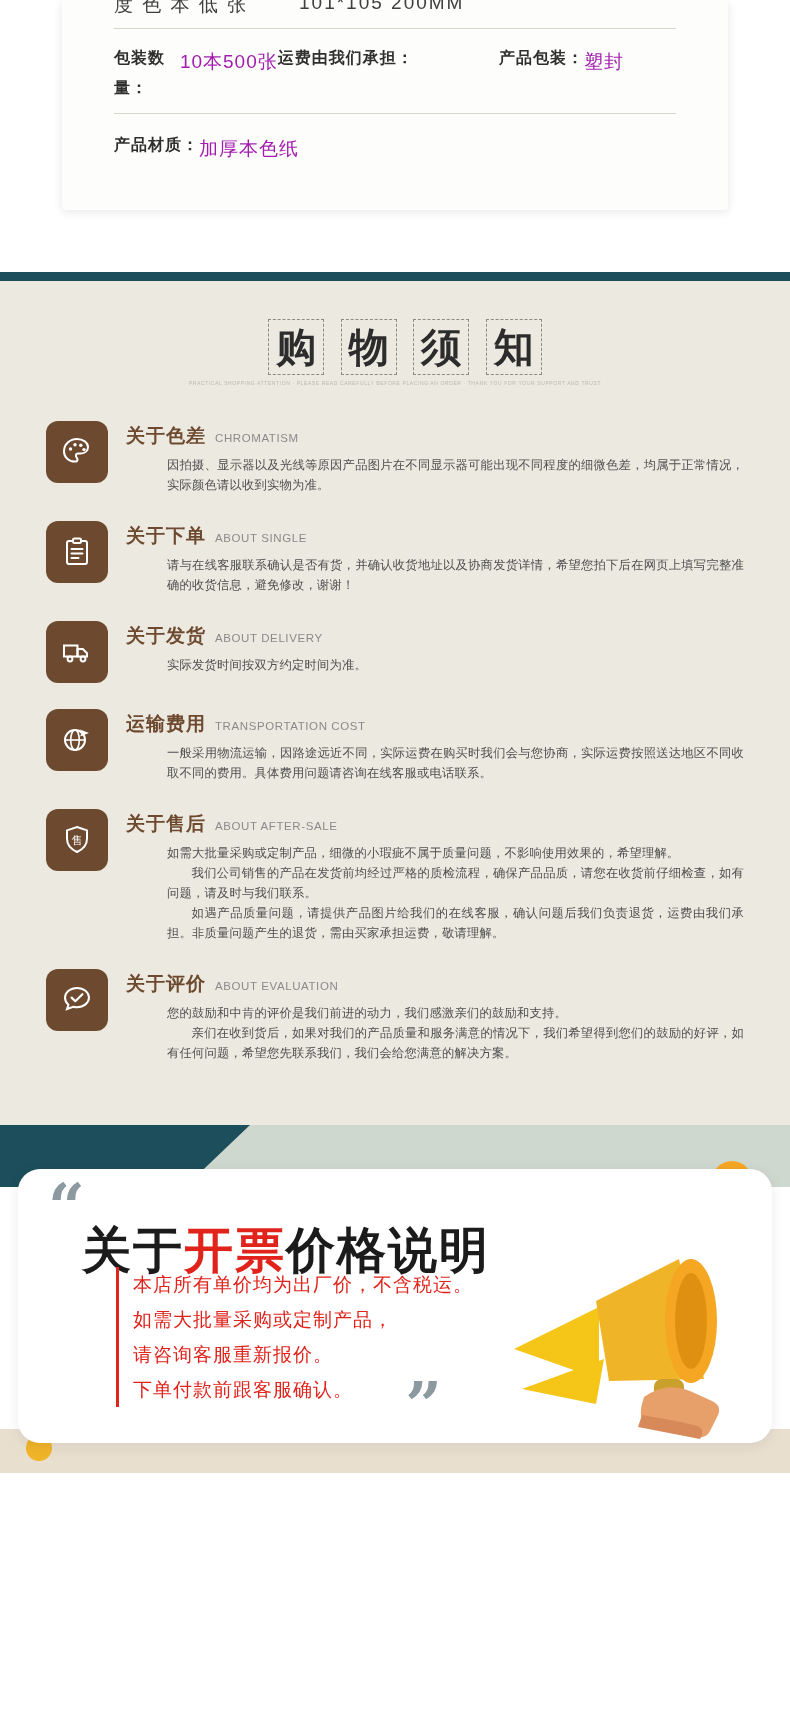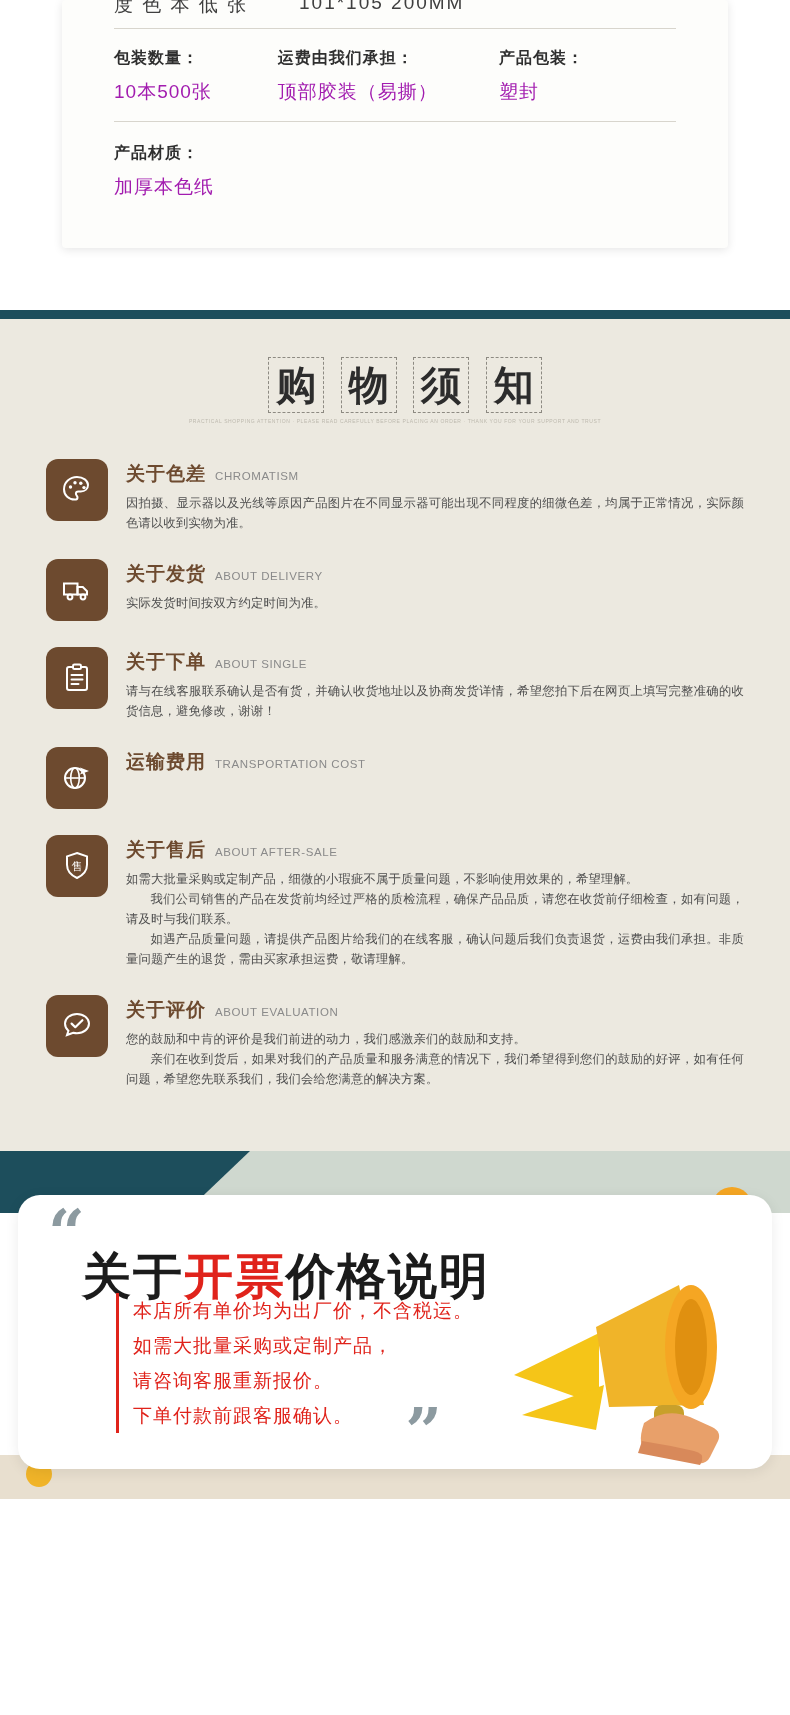--- a/index.html
+++ b/index.html
@@ -59,21 +59,21 @@
     height: 1px;
     background: #d8d5cd;
     margin: 6px 52px 0 52px;
   }
   .spec-group {
     display: flex;
     padding: 14px 52px 0 52px;
   }
   .spec-col {
     display: flex;
-    flex-direction: column;
+    flex-direction: row;
   }
   .spec-col.w1 { width: 185px; }
   .spec-col.w2 { width: 250px; }
   .spec-col.w3 { width: 200px; }
   .spec-label {
     font-size: 16px;
     font-weight: bold;
     color: #2f2f2f;
     letter-spacing: 1px;
     line-height: 30px;
@@ -171,20 +171,21 @@
     letter-spacing: 0.6px;
     margin-left: 9px;
     text-align: center;
   }
   .notice-text {
     font-size: 12.3px;
     color: #4f4f4f;
     line-height: 20px;
     letter-spacing: 0.2px;
     text-align: justify;
+    margin-left: 41px;
   }
   .notice-text p { margin: 0; }
   .notice-text p.indent { text-indent: 2em; }
 
   
   .invoice-section {
     position: relative;
     background: #ffffff;
     height: 348px;
     overflow: hidden;
@@ -298,21 +299,20 @@
       </div>
       <div class="divider"></div>
 
       <div class="spec-group">
         <div class="spec-col w1">
           <div class="spec-label">包装数量：</div>
           <div class="spec-value">10本500张</div>
         </div>
         <div class="spec-col w2">
           <div class="spec-label">运费由我们承担：</div>
-          <div class="spec-value">顶部胶装（易撕）</div>
         </div>
         <div class="spec-col w3">
           <div class="spec-label">产品包装：</div>
           <div class="spec-value">塑封</div>
         </div>
       </div>
 
       <div class="divider" style="margin-top:10px;"></div>
 
       <div class="spec-group second">
@@ -354,72 +354,75 @@
           </div>
           <div class="notice-text">
             <p>因拍摄、显示器以及光线等原因产品图片在不同显示器可能出现不同程度的细微色差，均属于正常情况，实际颜色请以收到实物为准。</p>
           </div>
         </div>
       </div>
 
       <div class="notice-item">
         <div class="notice-icon">
           <svg width="34" height="34" viewBox="0 0 34 34">
-            <path d="M4 10.5h13.5v11H4z" fill="none" stroke="#ffffff" stroke-width="2"></path>
-            <path d="M17.5 14h5.3l4.2 4.2v3.3h-9.5z" fill="none" stroke="#ffffff" stroke-width="2"></path>
-            <circle cx="10" cy="24" r="2.4" fill="none" stroke="#ffffff" stroke-width="2"></circle>
-            <circle cx="23" cy="24" r="2.4" fill="none" stroke="#ffffff" stroke-width="2"></circle>
-          </svg>
-        </div>
-        <div class="notice-body">
-          <div class="notice-head">
-            <span class="notice-cn">关于发货</span>
-            <span class="notice-en">ABOUT DELIVERY</span>
-          </div>
-          <div class="notice-text">
-            <p>实际发货时间按双方约定时间为准。</p>
-          </div>
-        </div>
-      </div>
-
-      <div class="notice-item">
-        <div class="notice-icon">
-          <svg width="34" height="34" viewBox="0 0 34 34">
             <rect x="7" y="6" width="20" height="23" rx="2" fill="none" stroke="#ffffff" stroke-width="2"></rect>
             <rect x="13" y="3.5" width="8" height="4.6" rx="1.4" fill="#6d4a2f" stroke="#ffffff" stroke-width="2"></rect>
             <line x1="11.5" y1="14" x2="22.5" y2="14" stroke="#ffffff" stroke-width="2" stroke-linecap="round"></line>
             <line x1="11.5" y1="18.5" x2="22.5" y2="18.5" stroke="#ffffff" stroke-width="2" stroke-linecap="round"></line>
             <line x1="11.5" y1="23" x2="18.5" y2="23" stroke="#ffffff" stroke-width="2" stroke-linecap="round"></line>
           </svg>
         </div>
         <div class="notice-body">
           <div class="notice-head">
             <span class="notice-cn">关于下单</span>
             <span class="notice-en">ABOUT SINGLE</span>
           </div>
           <div class="notice-text">
             <p>请与在线客服联系确认是否有货，并确认收货地址以及协商发货详情，希望您拍下后在网页上填写完整准确的收货信息，避免修改，谢谢！</p>
+          </div>
+        </div>
+      </div>
+
+      <div class="notice-item">
+        <div class="notice-icon">
+          <svg width="34" height="34" viewBox="0 0 34 34">
+            <path d="M4 10.5h13.5v11H4z" fill="none" stroke="#ffffff" stroke-width="2"></path>
+            <path d="M17.5 14h5.3l4.2 4.2v3.3h-9.5z" fill="none" stroke="#ffffff" stroke-width="2"></path>
+            <circle cx="10" cy="24" r="2.4" fill="none" stroke="#ffffff" stroke-width="2"></circle>
+            <circle cx="23" cy="24" r="2.4" fill="none" stroke="#ffffff" stroke-width="2"></circle>
+          </svg>
+        </div>
+        <div class="notice-body">
+          <div class="notice-head">
+            <span class="notice-cn">关于发货</span>
+            <span class="notice-en">ABOUT DELIVERY</span>
+          </div>
+          <div class="notice-text">
+            <p>实际发货时间按双方约定时间为准。</p>
           </div>
         </div>
       </div>
 
       <div class="notice-item">
         <div class="notice-icon">
           <svg width="34" height="34" viewBox="0 0 34 34">
             <circle cx="15" cy="17" r="10" fill="none" stroke="#ffffff" stroke-width="2"></circle>
             <ellipse cx="15" cy="17" rx="4.3" ry="10" fill="none" stroke="#ffffff" stroke-width="1.6"></ellipse>
             <line x1="5" y1="17" x2="25" y2="17" stroke="#ffffff" stroke-width="1.6"></line>
             <path d="M20 6.5l9 3.5-9 3.5 1.8-3.5z" fill="#ffffff"></path>
           </svg>
         </div>
         <div class="notice-body">
           <div class="notice-head">
             <span class="notice-cn">运输费用</span>
             <span class="notice-en">TRANSPORTATION COST</span>
           </div>
+          <div class="notice-text">
+            <p>一般采用物流运输，因路途远近不同，实际运费在购买时我们会与您协商，实际运费按照送达地区不同收取不同的费用。具体费用问题请咨询在线客服或电话联系。</p>
+          </div>
         </div>
       </div>
 
       <div class="notice-item">
         <div class="notice-icon">
           <svg width="34" height="34" viewBox="0 0 34 34">
             <path d="M17 4l10 3.4v8.4c0 6.3-4.3 10.6-10 13.2-5.7-2.6-10-6.9-10-13.2V7.4z" fill="none" stroke="#ffffff" stroke-width="2"></path>
             <text x="17" y="21" font-size="11" fill="#ffffff" text-anchor="middle" font-family="DejaVu Sans, sans-serif">售</text>
           </svg>
         </div>

